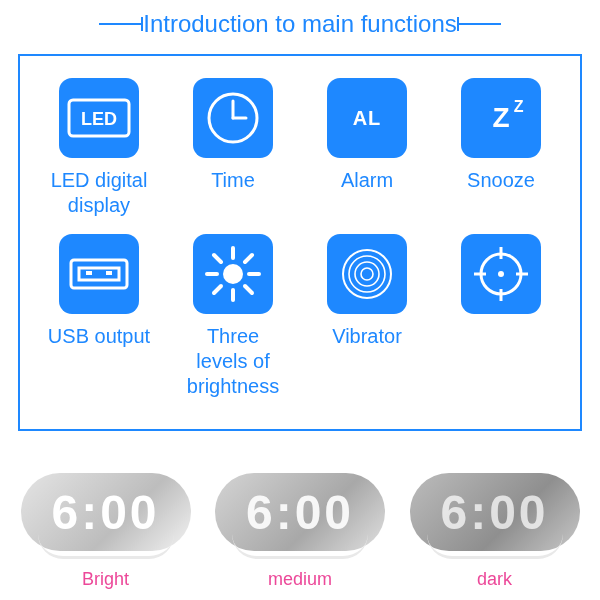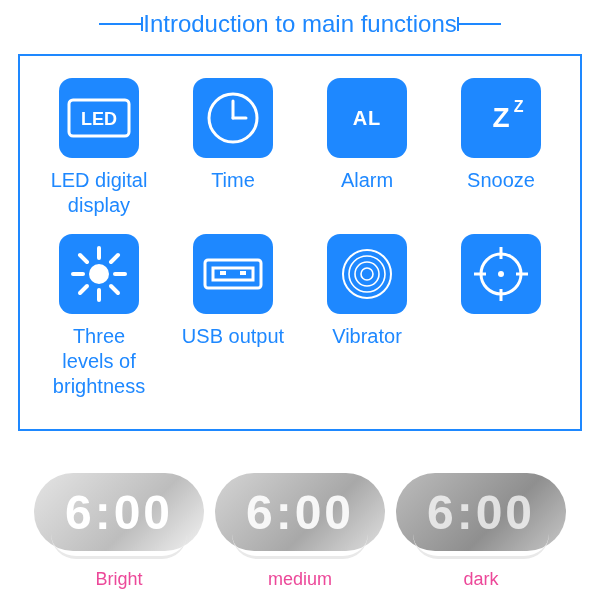--- a/index.html
+++ b/index.html
@@ -60,21 +60,21 @@
     font-size: 20px;
     line-height: 1.25;
   }
   .icon-text { font-size: 20px; font-weight: 700; letter-spacing: 1px; }
   .snooze-z { font-size: 28px; font-weight: 700; position: relative; }
   .snooze-z .z2 { font-size: 16px; position: absolute; top: -4px; right: -14px; }
 
   .clocks-row {
     margin-top: 42px;
     display: flex;
-    justify-content: center;
+    justify-content: space-between;
     align-items: flex-start;
     gap: 6px;
   }
   .clock-item {
     text-align: center;
     width: 175px;
   }
   .clock {
     width: 170px;
     height: 78px;
@@ -146,20 +146,32 @@
       <span class="icon-text">AL</span>
     </div>
     <div class="feature-label">Alarm</div>
   </div>
 
   <div class="feature">
     <div class="icon-box">
       <span class="snooze-z">Z<span class="z2">Z</span></span>
     </div>
     <div class="feature-label">Snooze</div>
+  </div>
+
+  <div class="feature">
+    <div class="icon-box">
+      <svg width="62" height="40" viewBox="0 0 62 40">
+        <rect x="3" y="6" width="56" height="28" rx="3" fill="none" stroke="#fff" stroke-width="3"></rect>
+        <rect x="11" y="14" width="40" height="12" fill="none" stroke="#fff" stroke-width="3"></rect>
+        <rect x="18" y="17" width="6" height="4" fill="#fff"></rect>
+        <rect x="38" y="17" width="6" height="4" fill="#fff"></rect>
+      </svg>
+    </div>
+    <div class="feature-label">USB output</div>
   </div>
 
   <div class="feature">
     <div class="icon-box">
       <svg width="60" height="60" viewBox="0 0 60 60">
         <circle cx="30" cy="30" r="10" fill="#fff"></circle>
         <g stroke="#fff" stroke-width="4" stroke-linecap="round">
           <line x1="30" y1="4" x2="30" y2="14"></line>
           <line x1="30" y1="46" x2="30" y2="56"></line>
           <line x1="4" y1="30" x2="14" y2="30"></line>
@@ -169,32 +181,20 @@
           <line x1="49" y1="11" x2="42" y2="18"></line>
           <line x1="18" y1="42" x2="11" y2="49"></line>
         </g>
       </svg>
     </div>
     <div class="feature-label">Three levels of brightness</div>
   </div>
 
   <div class="feature">
     <div class="icon-box">
-      <svg width="62" height="40" viewBox="0 0 62 40">
-        <rect x="3" y="6" width="56" height="28" rx="3" fill="none" stroke="#fff" stroke-width="3"></rect>
-        <rect x="11" y="14" width="40" height="12" fill="none" stroke="#fff" stroke-width="3"></rect>
-        <rect x="18" y="17" width="6" height="4" fill="#fff"></rect>
-        <rect x="38" y="17" width="6" height="4" fill="#fff"></rect>
-      </svg>
-    </div>
-    <div class="feature-label">USB output</div>
-  </div>
-
-  <div class="feature">
-    <div class="icon-box">
       <svg width="56" height="56" viewBox="0 0 56 56">
         <circle cx="28" cy="28" r="24" fill="none" stroke="#fff" stroke-width="2"></circle>
         <circle cx="28" cy="28" r="18" fill="none" stroke="#fff" stroke-width="1.6"></circle>
         <circle cx="28" cy="28" r="12" fill="none" stroke="#fff" stroke-width="1.6"></circle>
         <circle cx="28" cy="28" r="6" fill="none" stroke="#fff" stroke-width="1.6"></circle>
         <path d="M28 4 A24 24 0 0 1 52 28" fill="none" stroke="#fff" stroke-width="1" opacity="0.7"></path>
       </svg>
     </div>
     <div class="feature-label">Vibrator</div>
   </div>

